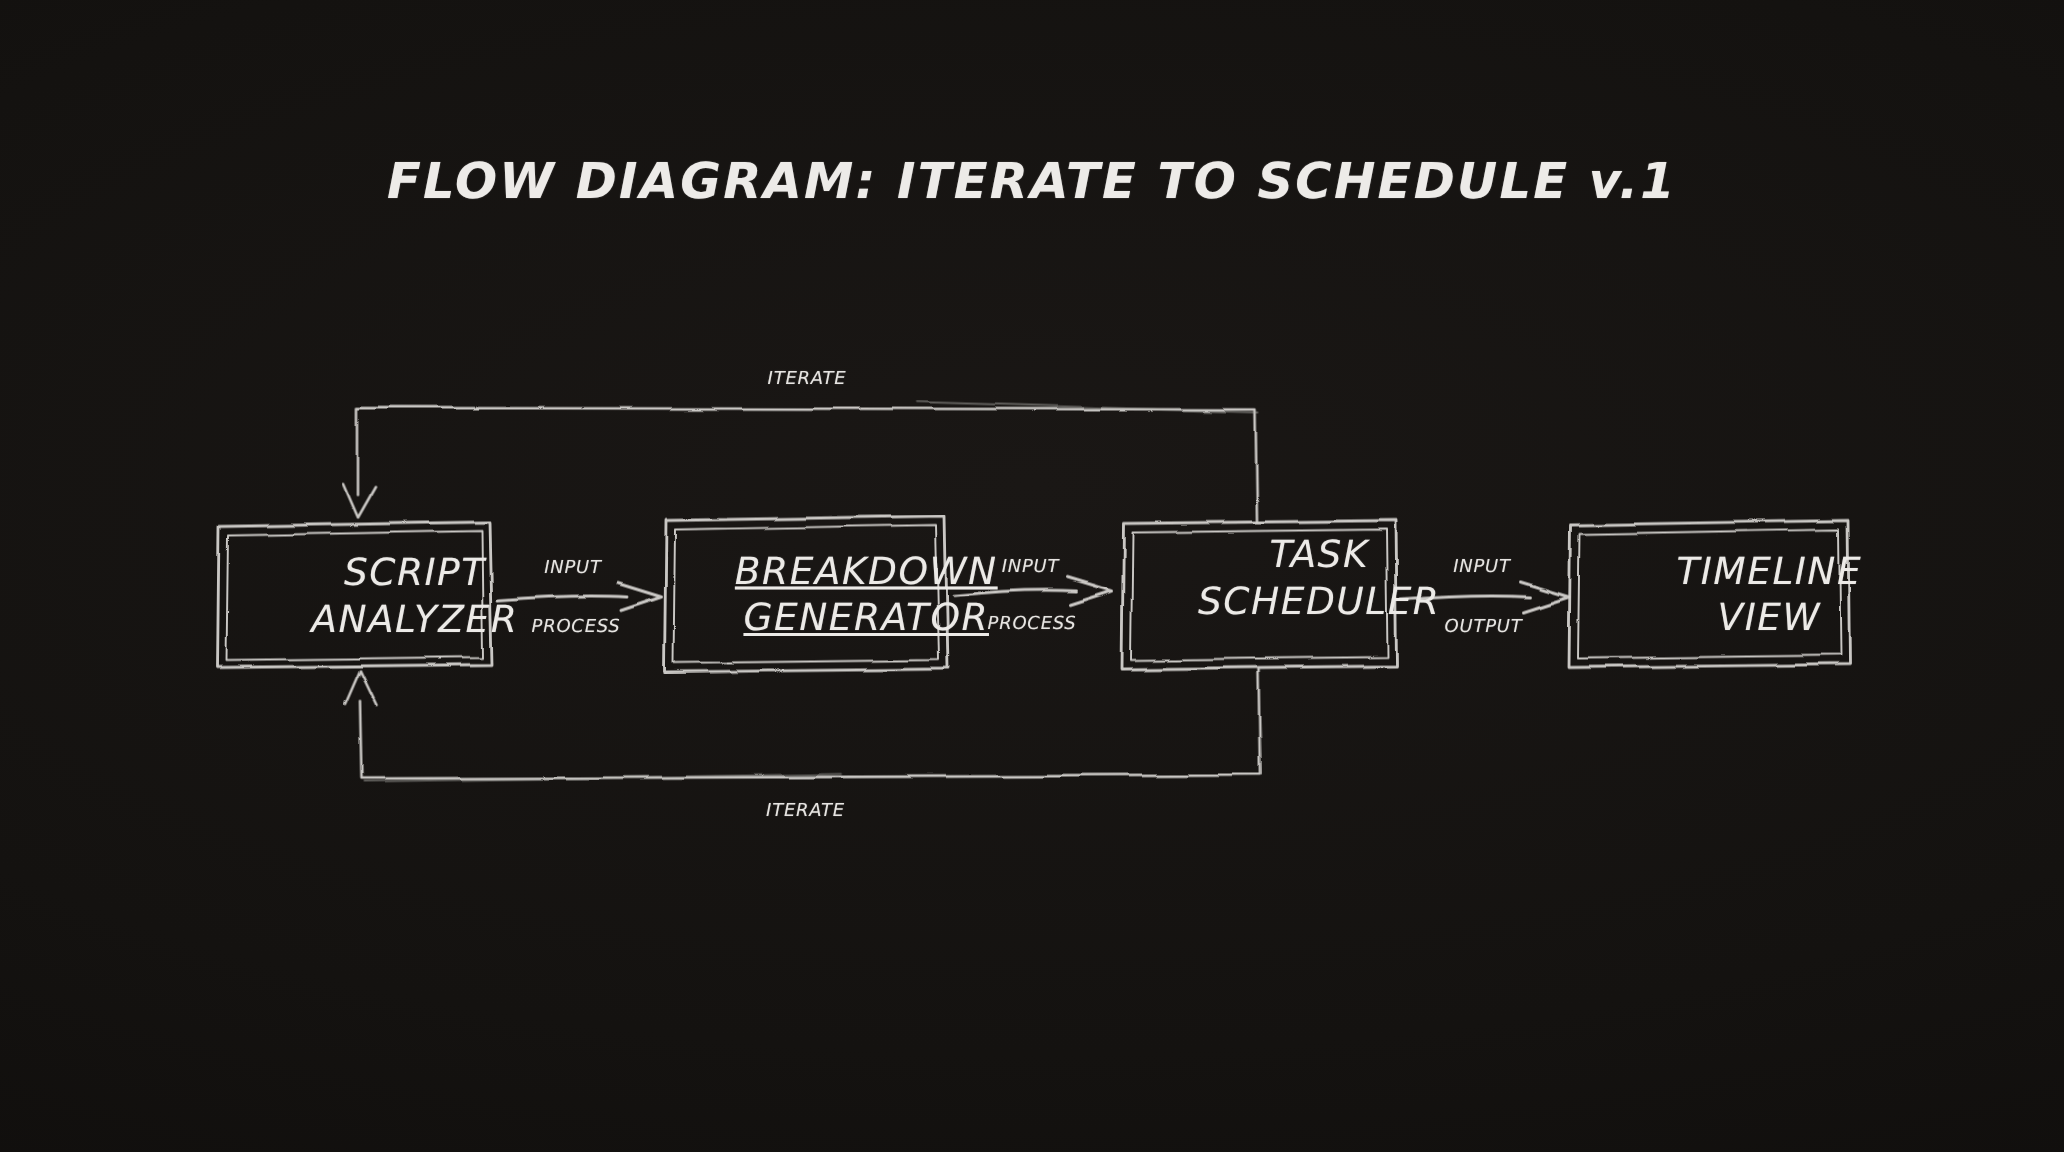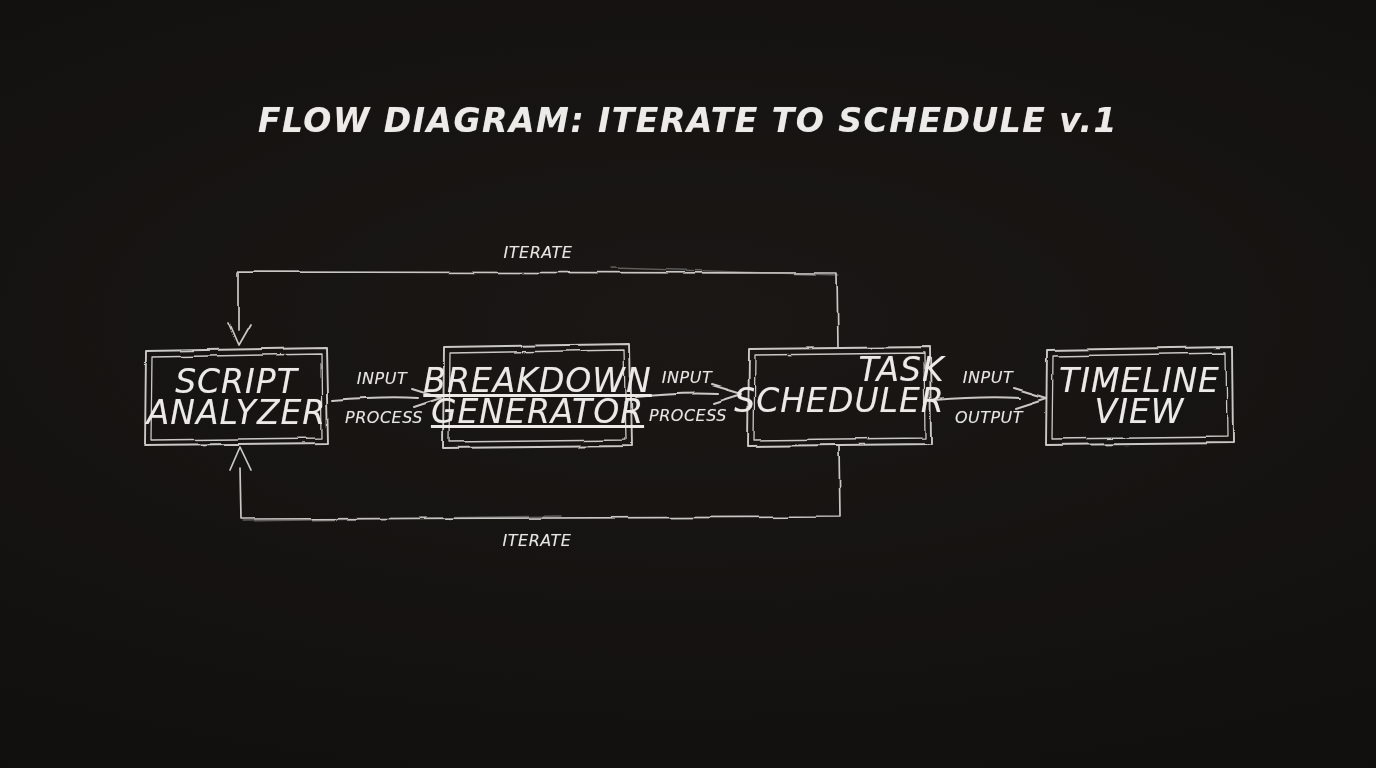--- a/index.html
+++ b/index.html
@@ -50,31 +50,32 @@
     text-shadow: 0 0 1px rgba(255,255,255,0.35);
     white-space: nowrap;
   }
   .node-label {
     position: absolute;
     display: flex;
     align-items: center;
     justify-content: center;
     text-align: center;
     white-space: pre-line;
-    font-size: 33px;
+    font-size: 25px;
     font-style: italic;
     letter-spacing: 1px;
     line-height: 31px;
     color: #eceae7;
     text-shadow: 0 0 1px rgba(255,255,255,0.3);
+    padding-left: 40px;
   }
   .edge-label {
     position: absolute;
     transform: translate(-50%, -50%);
-    font-size: 16px;
+    font-size: 12px;
     font-style: italic;
     letter-spacing: 0.5px;
     color: #e7e5e2;
     text-shadow: 0 0 1px rgba(255,255,255,0.3);
     white-space: nowrap;
   }
 </style>
 </head>
 <body>
 
@@ -120,21 +121,21 @@
       <path class="chalk-line" stroke-width="1.7" d="M839 446 L840 517 L241 519 L240 468"></path>
       <path class="chalk-faint" stroke-width="1.3" d="M243 521 L560 516"></path>
       <path class="chalk-line" stroke-width="1.7" d="M230 470 L240 447 L251 470"></path>
     </g>
   </svg>
 
   <div class="node-label" style="left:145px; top:349px; width:183px; height:96px;">SCRIPT
 ANALYZER</div>
   <div class="node-label" style="left:443px; top:345px; width:189px; height:102px;text-decoration:underline;">BREAKDOWN
 GENERATOR</div>
-  <div class="node-label" style="left:748px; top:348px; width:183px; height:74px;text-align:right;">TASK
+  <div class="node-label" style="left:748px; top:348px; width:183px; height:74px;">TASK
 SCHEDULER</div>
   <div class="node-label" style="left:1046px; top:348px; width:187px; height:96px;border-radius:29px;">TIMELINE
 VIEW</div>
 
   <div class="edge-label" style="left:382px; top:378px;">INPUT</div>
   <div class="edge-label" style="left:384px; top:417px;">PROCESS</div>
 
   <div class="edge-label" style="left:687px; top:377px;">INPUT</div>
   <div class="edge-label" style="left:688px; top:415px;">PROCESS</div>
 

